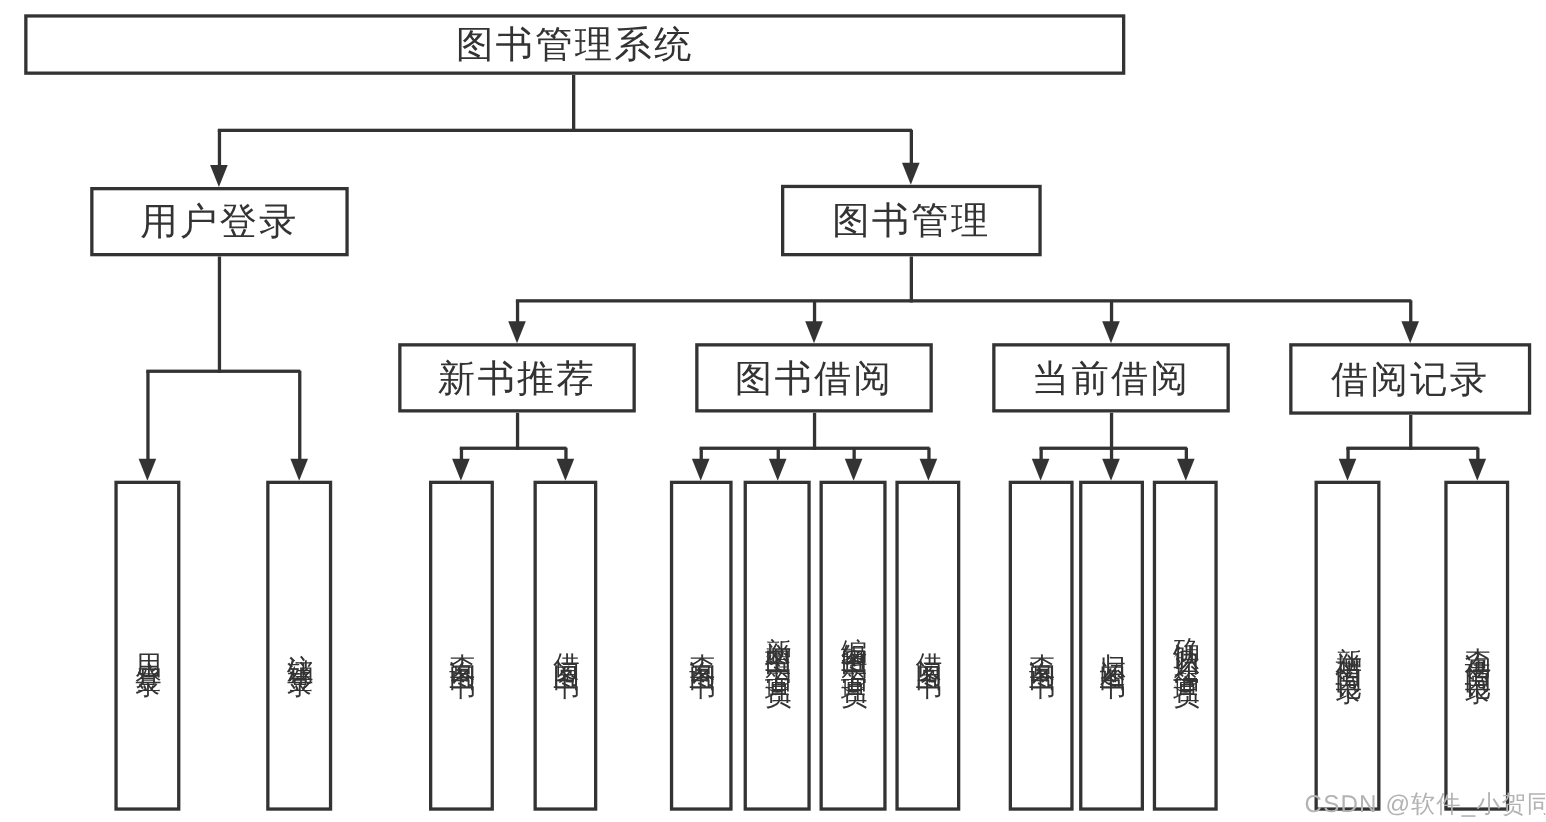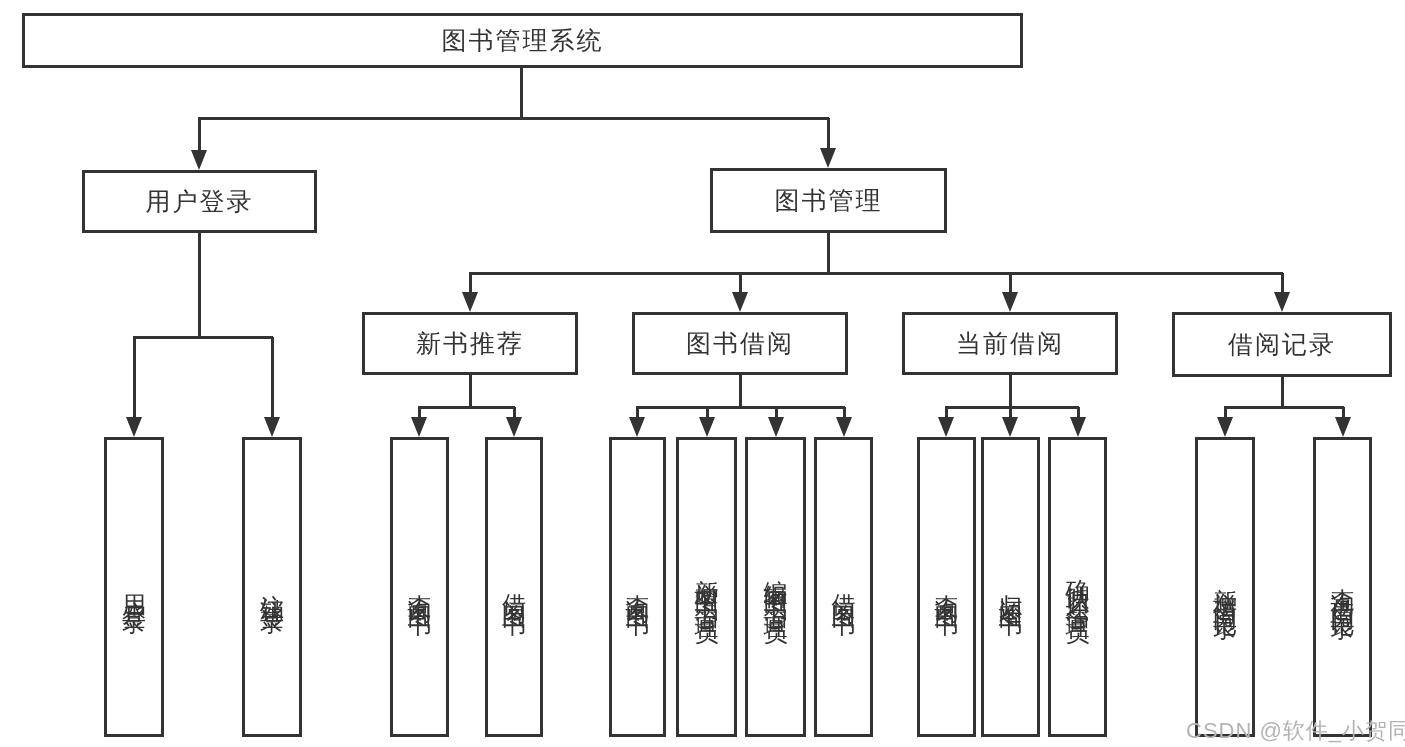--- a/index.html
+++ b/index.html
@@ -20,21 +20,21 @@
     box-sizing: border-box;
     border: 3px solid var(--line, #333333);
     background: #ffffff;
     color: var(--text, #333333);
     display: flex;
     align-items: center;
     justify-content: center;
     text-align: center;
   }
   .node.h {
-    font-size: 25px;
+    font-size: 34px;
     letter-spacing: 2px;
     line-height: 1;
     white-space: nowrap;
   }
   .node.v {
     writing-mode: vertical-rl;
     text-orientation: mixed;
     font-size: 24px;
     letter-spacing: 6px;
     line-height: 1;

